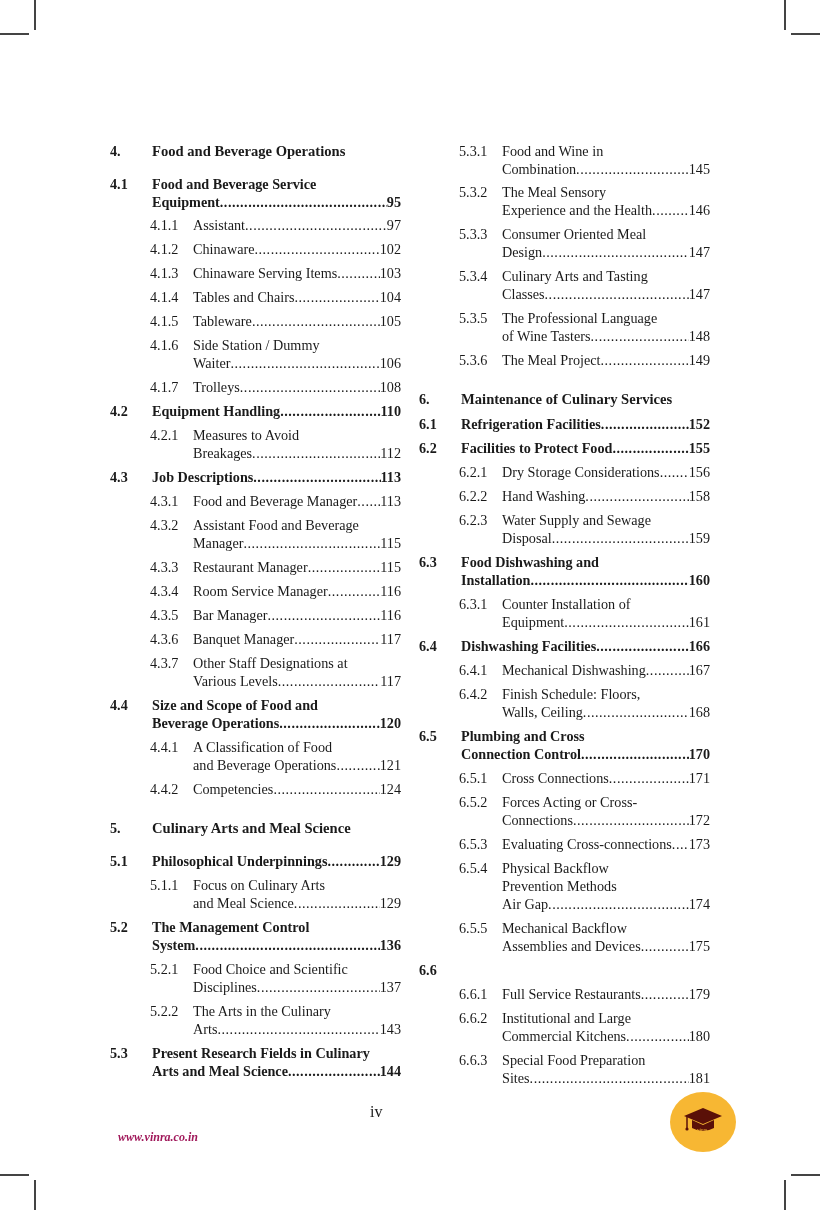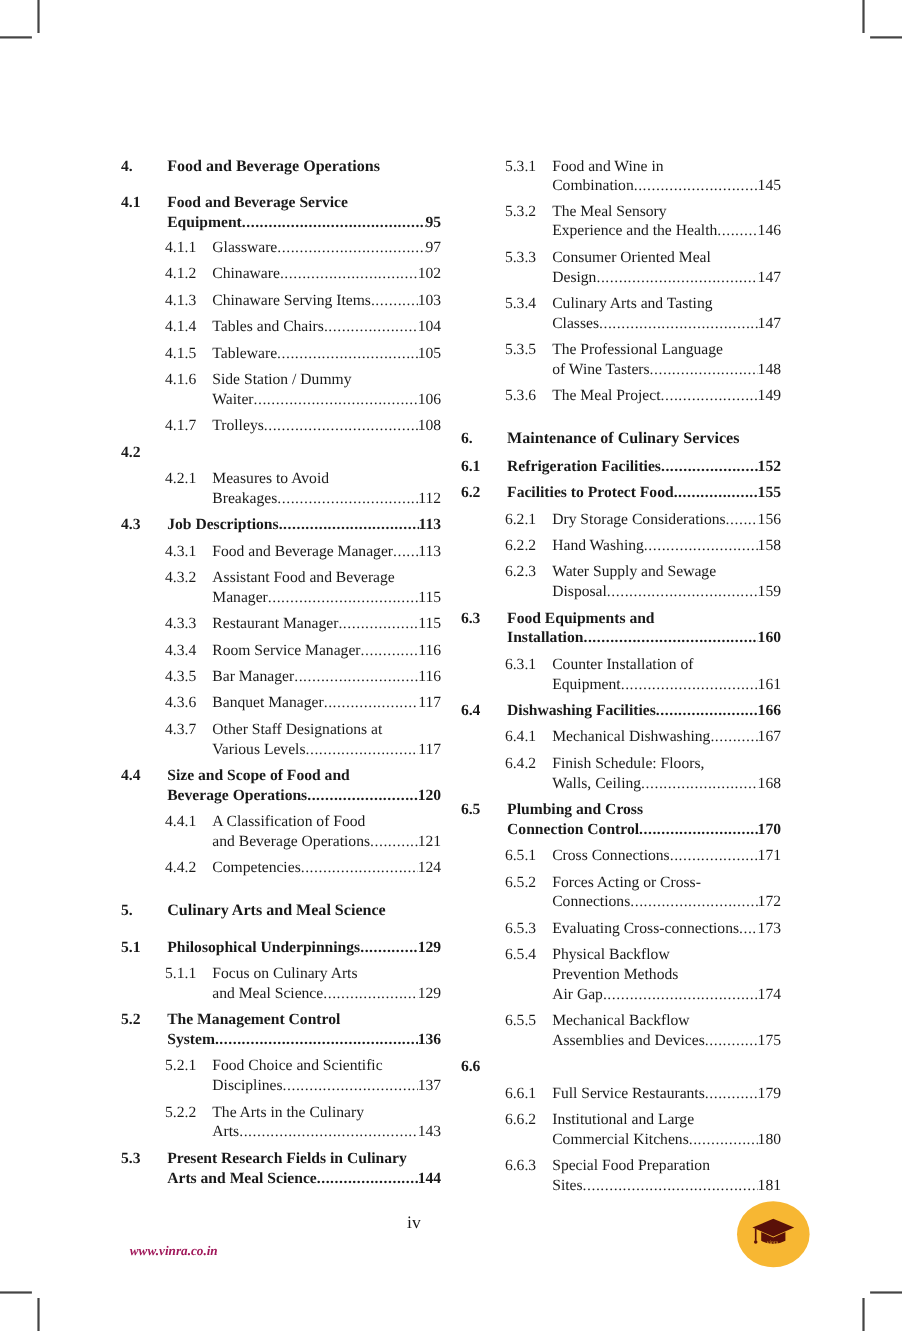--- a/index.html
+++ b/index.html
@@ -62,21 +62,21 @@
           <span class="t title">Equipment</span>
           <span class="dots"></span>
           <span class="pg">95</span>
         </div>
       </div>
     </div>
     <div class="entry lvl3" style="top: 216px;">
       <span class="num">4.1.1</span>
       <div class="body">
         <div class="line">
-          <span class="t title">Glassware</span>
+          <span class="t title">Assistant</span>
           <span class="dots"></span>
           <span class="pg">97</span>
         </div>
       </div>
     </div>
     <div class="entry lvl3" style="top: 240px;">
       <span class="num">4.1.2</span>
       <div class="body">
         <div class="line">
           <span class="t title">Chinaware</span>
@@ -133,20 +133,27 @@
       <div class="body">
         <div class="line">
           <span class="t title">Trolleys</span>
           <span class="dots"></span>
           <span class="pg">108</span>
         </div>
       </div>
     </div>
     <div class="entry lvl2" style="top: 402px;">
       <span class="num">4.2</span>
+      <div class="body">
+        <div class="line">
+          <span class="t title">Equipment Handling</span>
+          <span class="dots"></span>
+          <span class="pg">110</span>
+        </div>
+      </div>
     </div>
     <div class="entry lvl3" style="top: 426px;">
       <span class="num">4.2.1</span>
       <div class="body">
         <div class="line">
           <span class="t title">Measures to Avoid</span>
         </div>
         <div class="line">
           <span class="t title">Breakages</span>
           <span class="dots"></span>
@@ -494,21 +501,21 @@
           <span class="t title">Disposal</span>
           <span class="dots"></span>
           <span class="pg">159</span>
         </div>
       </div>
     </div>
     <div class="entry lvl2" style="top: 553px;">
       <span class="num">6.3</span>
       <div class="body">
         <div class="line">
-          <span class="t title">Food Equipments and</span>
+          <span class="t title">Food Dishwashing and</span>
         </div>
         <div class="line">
           <span class="t title">Installation</span>
           <span class="dots"></span>
           <span class="pg">160</span>
         </div>
       </div>
     </div>
     <div class="entry lvl3" style="top: 595px;">
       <span class="num">6.3.1</span>

